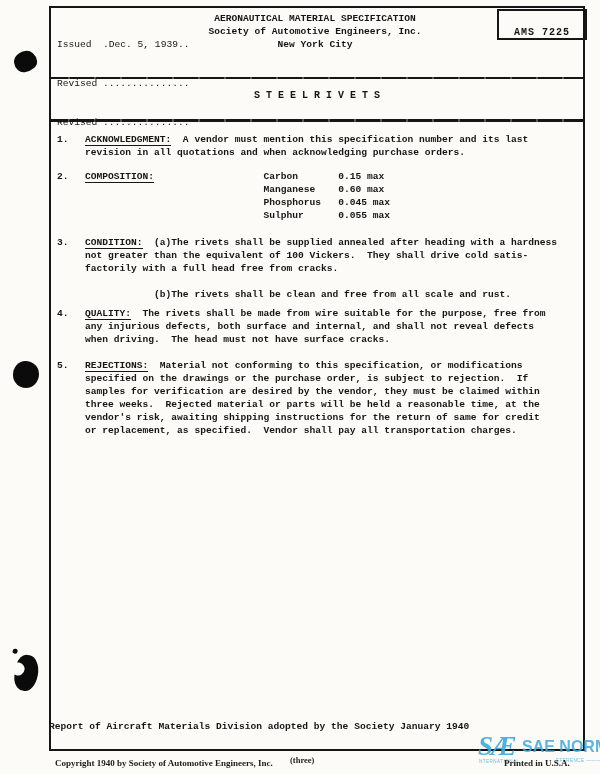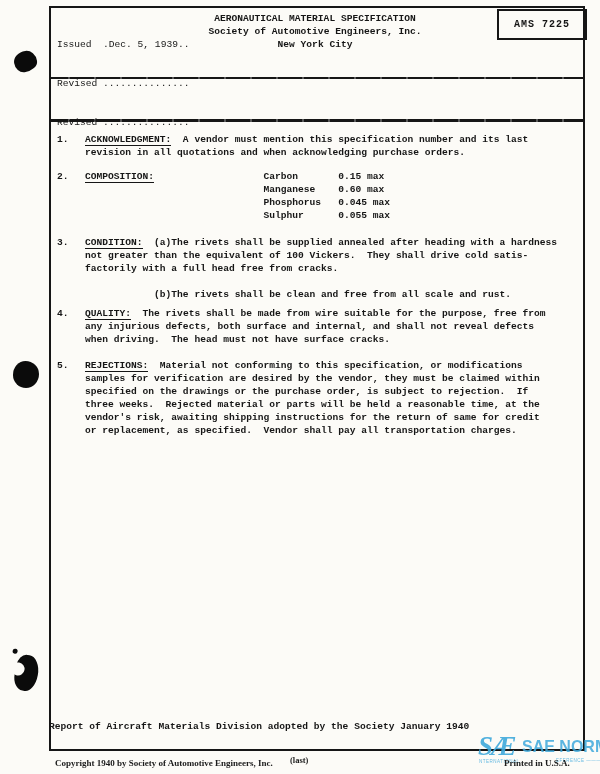--- a/index.html
+++ b/index.html
@@ -9,21 +9,21 @@
     color:#161616;
   }
   
   .frame{position:absolute;left:49px;top:6px;width:532px;height:741px;border:2px solid #161616;}
   .rule{position:absolute;left:51px;width:532px;background:repeating-linear-gradient(90deg,#161616 0 17px,#5a5a5a 17px 19px,#161616 19px 26px);}
   .rule-header{top:77px;height:2px;}
   .rule-title{top:119px;height:3px;}
   
   .hdr-left{position:absolute;left:57px;top:12px;font-size:9.6px;font-weight:normal;line-height:13px;white-space:pre;}
   .hdr-center{position:absolute;left:110px;top:12px;width:410px;text-align:center;font-size:9.6px;font-weight:bold;line-height:13px;}
-  .ams-box{position:absolute;left:497px;top:9px;width:86px;height:27px;border:2px solid #161616;display:flex;align-items:center;justify-content:center;font-size:10px;font-weight:bold;letter-spacing:1px;}
+  .ams-box{position:absolute;left:497px;top:9px;width:86px;height:27px;border:2px solid #161616;display:flex;align-items:flex-end;justify-content:center;font-size:10px;font-weight:bold;letter-spacing:1px;}
   .doc-title{position:absolute;left:49px;top:90px;width:536px;text-align:center;font-size:10px;font-weight:bold;}
   
   .body{position:absolute;left:57px;top:133px;width:510px;font-size:9.6px;font-weight:bold;line-height:13px;}
   .section{display:flex;}
   .num{width:28px;flex:0 0 28px;}
   .content{flex:1;}
   .line{white-space:pre;min-height:13px;}
   .hd{border-bottom:1.5px solid #161616;}
   .mb11{margin-bottom:11px;}.mb14{margin-bottom:14px;}.mb6{margin-bottom:6px;}.mb13{margin-bottom:13px;}
   
@@ -64,20 +64,21 @@
   <div class="hdr-center">
     <div>AERONAUTICAL MATERIAL SPECIFICATION</div>
     <div>Society of Automotive Engineers, Inc.</div>
     <div>New York City</div>
   </div>
 
   <div class="ams-box">
     <span>AMS 7225</span>
   </div>
 
+  <div class="doc-title">S T E E L   R I V E T S</div>
 
   <div class="body">
 
     <div class="section mb11">
       <div class="num">1.</div>
       <div class="content">
         <div class="line"><span class="hd">ACKNOWLEDGMENT:</span><span>  A vendor must mention this specification number and its last</span></div>
         <div class="line">revision in all quotations and when acknowledging purchase orders.</div>
       </div>
     </div>
@@ -109,35 +110,35 @@
         <div class="line"><span class="hd">QUALITY:</span><span>  The rivets shall be made from wire suitable for the purpose, free from</span></div>
         <div class="line">any injurious defects, both surface and internal, and shall not reveal defects</div>
         <div class="line">when driving.  The head must not have surface cracks.</div>
       </div>
     </div>
 
     <div class="section">
       <div class="num">5.</div>
       <div class="content">
         <div class="line"><span class="hd">REJECTIONS:</span><span>  Material not conforming to this specification, or modifications</span></div>
+        <div class="line">specified on the drawings or the purchase order, is subject to rejection.  If</div>
         <div class="line">samples for verification are desired by the vendor, they must be claimed within</div>
-        <div class="line">specified on the drawings or the purchase order, is subject to rejection.  If</div>
         <div class="line">three weeks.  Rejected material or parts will be held a reasonable time, at the</div>
         <div class="line">vendor's risk, awaiting shipping instructions for the return of same for credit</div>
         <div class="line">or replacement, as specified.  Vendor shall pay all transportation charges.</div>
       </div>
     </div>
 
   </div>
 
   <div class="footer-note">Report of Aircraft Materials Division adopted by the Society January 1940</div>
 
   <div class="bottom-row">
     <div class="copyright">Copyright 1940 by Society of Automotive Engineers, Inc.</div>
-    <div class="over-note">(last)</div>
+    <div class="over-note">(three)</div>
     <div class="printed">Printed in U.S.A.</div>
   </div>
 
   <div class="watermark">
     <div class="wm-logo">SÆ</div>
     <div class="wm-brand">SAE NORM</div>
     <div class="wm-sub-left">NTERNATIONAL</div>
     <div class="wm-sub-right">EFERENCE ———</div>
   </div>
 

